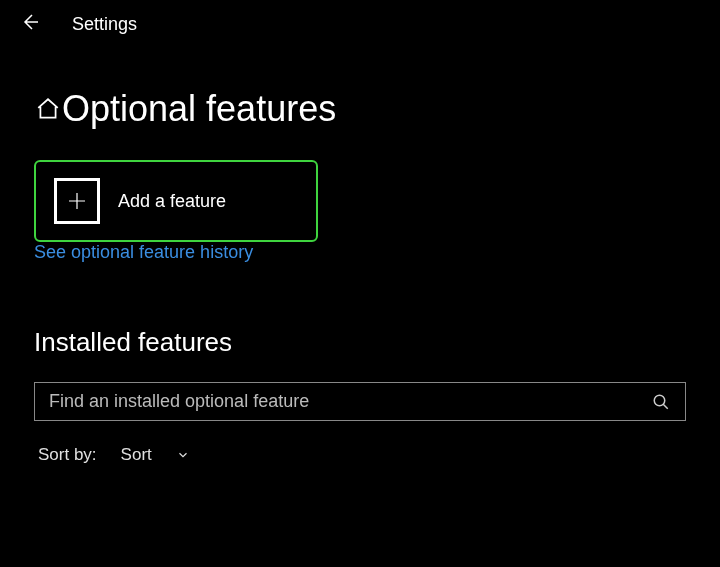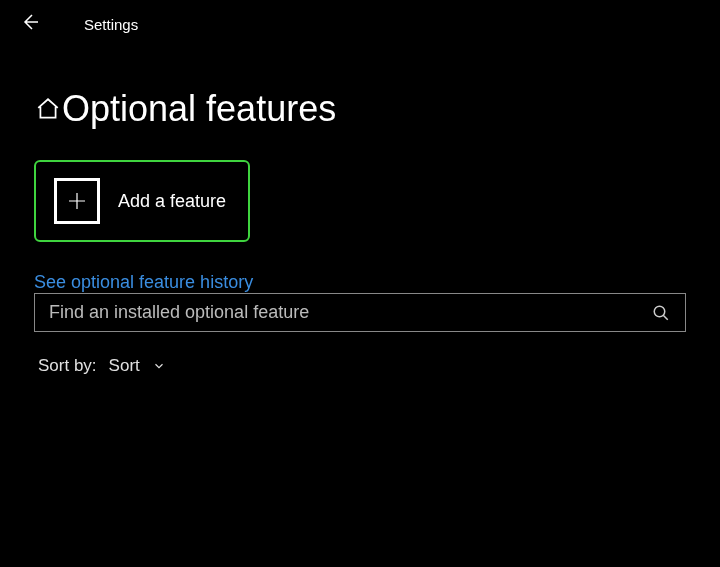--- a/index.html
+++ b/index.html
@@ -23,23 +23,22 @@
     }
     .back-btn {
       width: 24px;
       height: 24px;
       display: flex;
       align-items: center;
       justify-content: center;
       cursor: pointer;
     }
     .header-title {
-      font-size: 15px;
+      font-size: 18px;
       font-weight: 400;
-      margin-left: 12px;
     }
     .page-heading {
       display: flex;
       align-items: center;
       padding: 40px 34px 30px 34px;
     }
     .home-icon {
       width: 28px;
       height: 28px;
       display: flex;
@@ -53,41 +52,41 @@
     .content {
       padding: 0 34px;
     }
     .add-feature-btn {
       display: flex;
       align-items: center;
       gap: 18px;
       border: 2px solid #3fd43f;
       border-radius: 6px;
       padding: 16px 18px;
-      width: 216px;
+      width: 284px;
       cursor: pointer;
-      margin-bottom: 30px;
     }
     .plus-box {
       width: 46px;
       height: 46px;
       border: 3px solid #fff;
       display: flex;
       align-items: center;
       justify-content: center;
     }
     .add-feature-label {
       font-size: 18px;
       font-weight: 400;
     }
     .history-link {
       color: #3a8de0;
       font-size: 18px;
       cursor: pointer;
       display: inline-block;
+      margin-bottom: 64px;
     }
     .section-heading {
       font-size: 26px;
       font-weight: 400;
       margin-bottom: 24px;
     }
     .search-container {
       display: flex;
       align-items: center;
       border: 1px solid #888;
@@ -110,21 +109,21 @@
     .search-icon {
       width: 20px;
       height: 20px;
       display: flex;
       align-items: center;
       justify-content: center;
     }
     .sort-row {
       display: flex;
       align-items: center;
-      gap: 12px;
+      gap: 24px;
       font-size: 17px;
       color: #e0e0e0;
       cursor: pointer;
       padding-left: 4px;
     }
     .chevron {
       display: inline-flex;
       align-items: center;
     }
   </style>
@@ -157,20 +156,21 @@
     <div class="plus-box">
       <svg width="24" height="24" viewBox="0 0 24 24" stroke="#fff" stroke-width="1.2">
         <path d="M12 4 V20 M4 12 H20"></path>
       </svg>
     </div>
     <div class="add-feature-label">Add a feature</div>
   </div>
 
   <div class="history-link">See optional feature history</div>
 
+  <h2 class="section-heading">Installed features</h2>
 
   <div class="search-container">
     <input class="search-input" type="text" placeholder="Find an installed optional feature" style="">
     <div class="search-icon">
       <svg width="18" height="18" viewBox="0 0 24 24" fill="none" stroke="#ccc" stroke-width="2">
         <circle cx="10" cy="10" r="7"></circle>
         <path d="M15 15 L21 21"></path>
       </svg>
     </div>
   </div>

